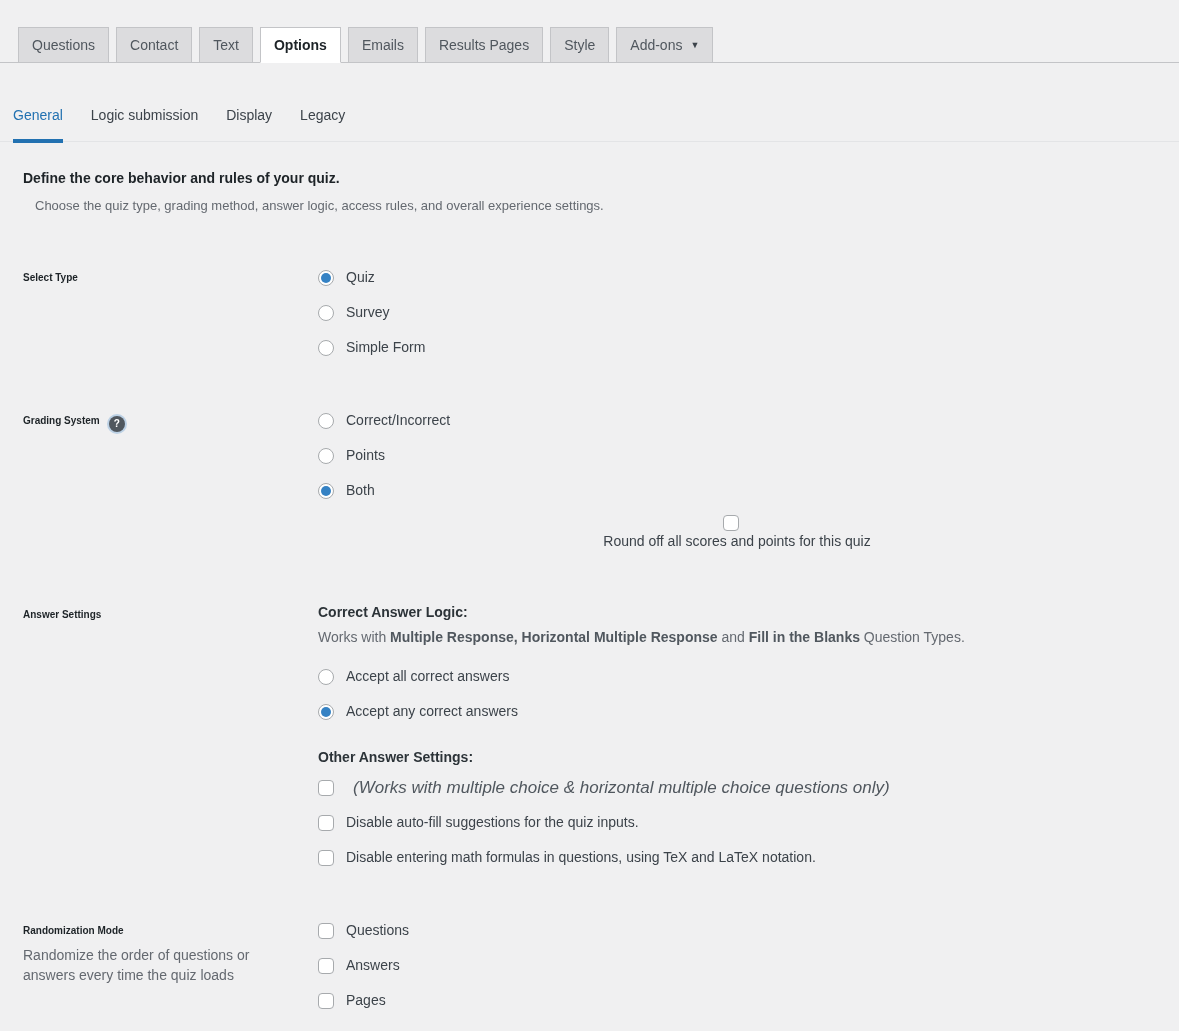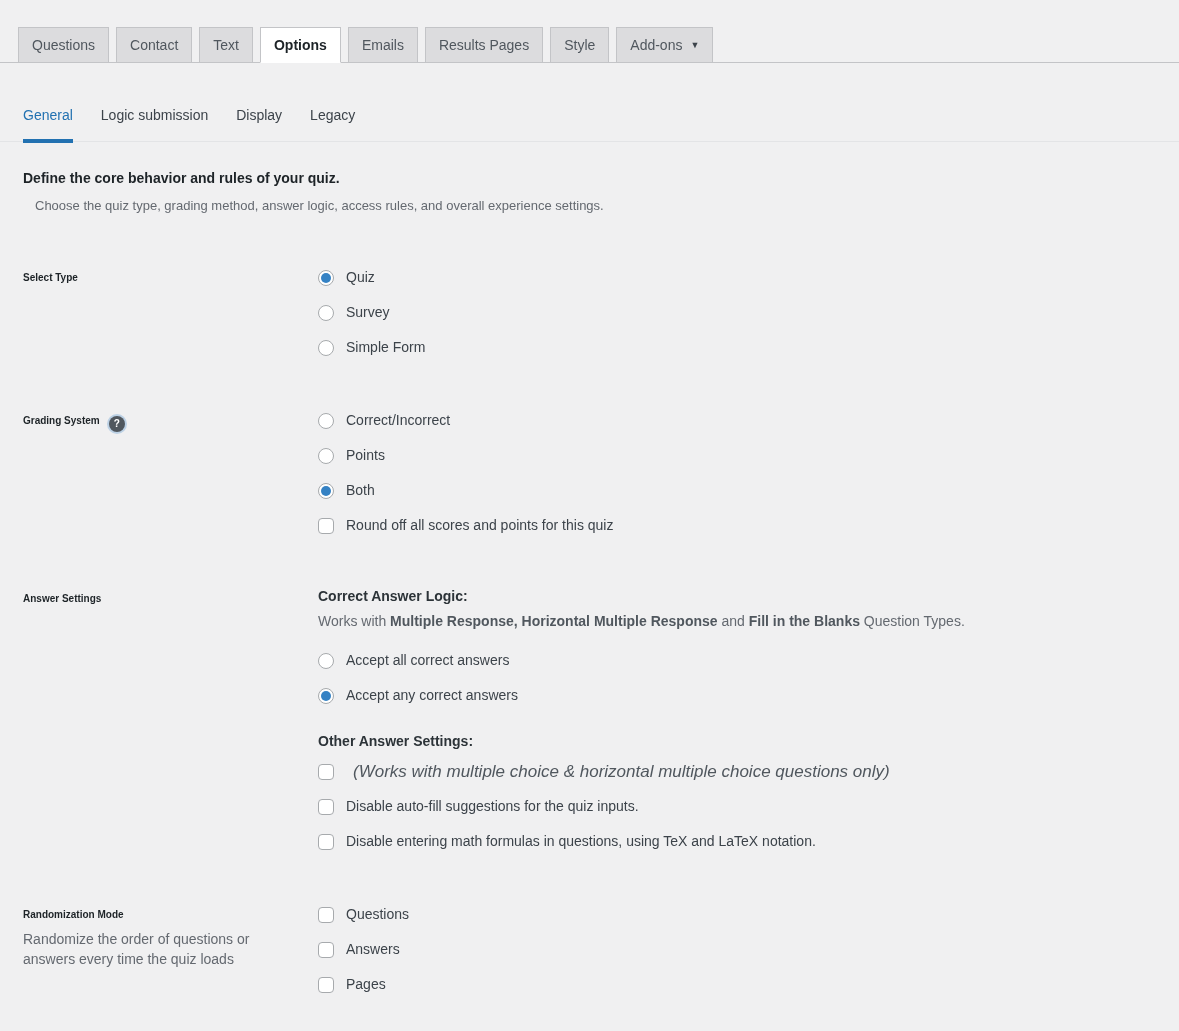--- a/index.html
+++ b/index.html
@@ -34,21 +34,21 @@
     border-bottom-color: var(--active-tab-bg, #fff);
     color: var(--text-dark, #1d2327);
     font-weight: 700;
   }
   .caret { font-size: 9px; margin-left: 8px; color: var(--text-body, #3c434a); }
 
   
   .subnav {
     list-style: none;
     display: flex; gap: 28px;
-    margin: 44px 0 0; padding: 0 0 0 23px;
+    margin: 44px 0 0; padding: 0 0 0 13px;
     border-bottom: 1px solid var(--divider, #e3e4e6);
     font-size: 14px;
   }
   .subnav li {
     position: relative; padding-bottom: 18px;
     color: var(--text-body, #3c434a); cursor: pointer;
   }
   .subnav li.active { color: var(--accent, #2271b1); }
   .subnav li.active::after {
     content: ""; position: absolute; left: 0; right: 0; bottom: -2px;
@@ -81,21 +81,21 @@
   .ctrl {
     width: 16px; height: 16px; flex: none; margin-right: 12px;
     background: #fff; border: 1px solid var(--ctrl-border, #a7aaad);
   }
   .ctrl-radio { border-radius: 50%; position: relative; }
   .ctrl-radio.checked::after {
     content: ""; position: absolute; inset: 2px; border-radius: 50%;
     background: var(--radio-dot, #3582c4);
   }
   .ctrl-checkbox { border-radius: 4px; }
-  .opt-radio + .opt-checkbox { margin-top: 7px; }
+  .opt-radio + .opt-checkbox { margin-top: 7px; flex-direction: column; }
   .opt-label { font-size: 14px; line-height: 1.5; color: var(--text-body, #3c434a); white-space: nowrap; }
   .note { margin-left: 7px; font-size: 17px; font-style: italic; color: var(--tab-text, #50575e); white-space: nowrap; }
 
   .subheading { margin: 0 0 9px; font-size: 14px; font-weight: 700; color: #2c3338; }
   .opt + .subheading { margin-top: 27px; margin-bottom: 13px; }
   .richline { margin: 0 0 21px; font-size: 14px; color: var(--text-muted, #646970); }
   .richline .seg-bold { font-weight: 700; color: var(--tab-text, #50575e); }
 </style>
 </head>
 <body>

